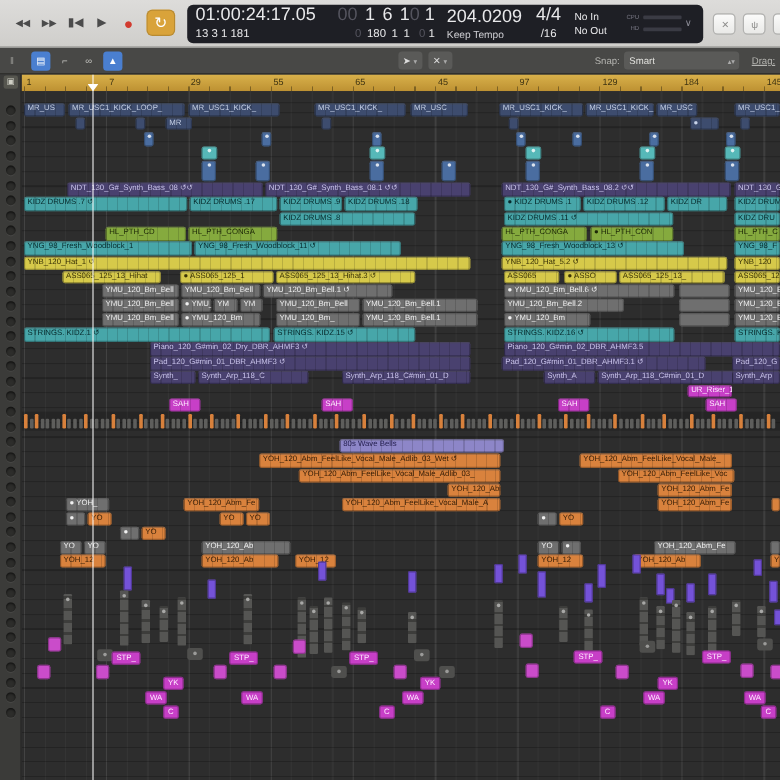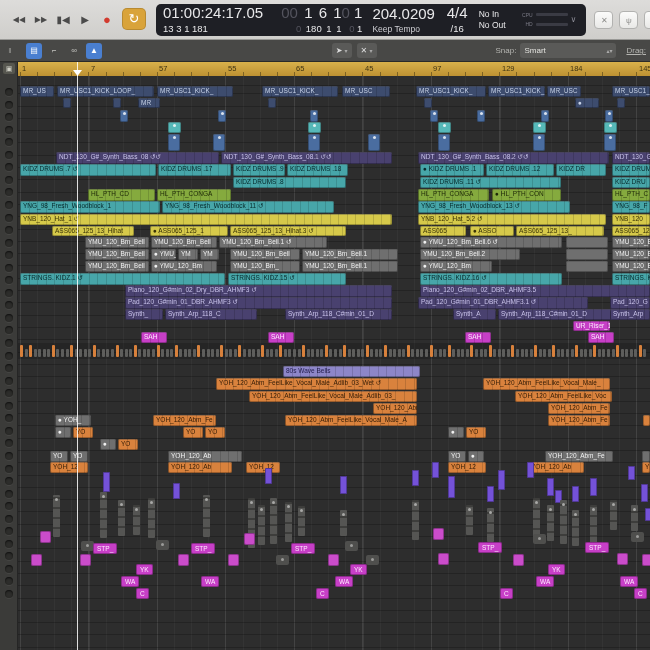--- a/index.html
+++ b/index.html
@@ -238,21 +238,21 @@
       <div class="gdot" style="top: 490.35px;"></div>
       <div class="gdot" style="top: 502.9px;"></div>
       <div class="gdot" style="top: 515.45px;"></div>
       <div class="gdot" style="top: 528px;"></div>
     </div>
 
   <div class="arrange" id="arrange">
     <div class="ruler" id="ruler">
         <span class="rnum" style="left: 4px;">1</span>
         <span class="rnum" style="left: 73px;">7</span>
-        <span class="rnum" style="left: 141px;">57</span>
+        <span class="rnum" style="left: 141px;">29</span>
         <span class="rnum" style="left: 210px;">55</span>
         <span class="rnum" style="left: 278px;">65</span>
         <span class="rnum" style="left: 347px;">45</span>
         <span class="rnum" style="left: 415px;">97</span>
         <span class="rnum" style="left: 484px;">129</span>
         <span class="rnum" style="left: 552px;">184</span>
         <span class="rnum" style="left: 621px;">145</span>
       </div>
     <div class="canvas" id="canvas">
         <div class="region r-navy seg" style="left: 2px; top: 10px; width: 34px; height: 11px; background: rgb(61, 76, 110);">MR_US</div>

